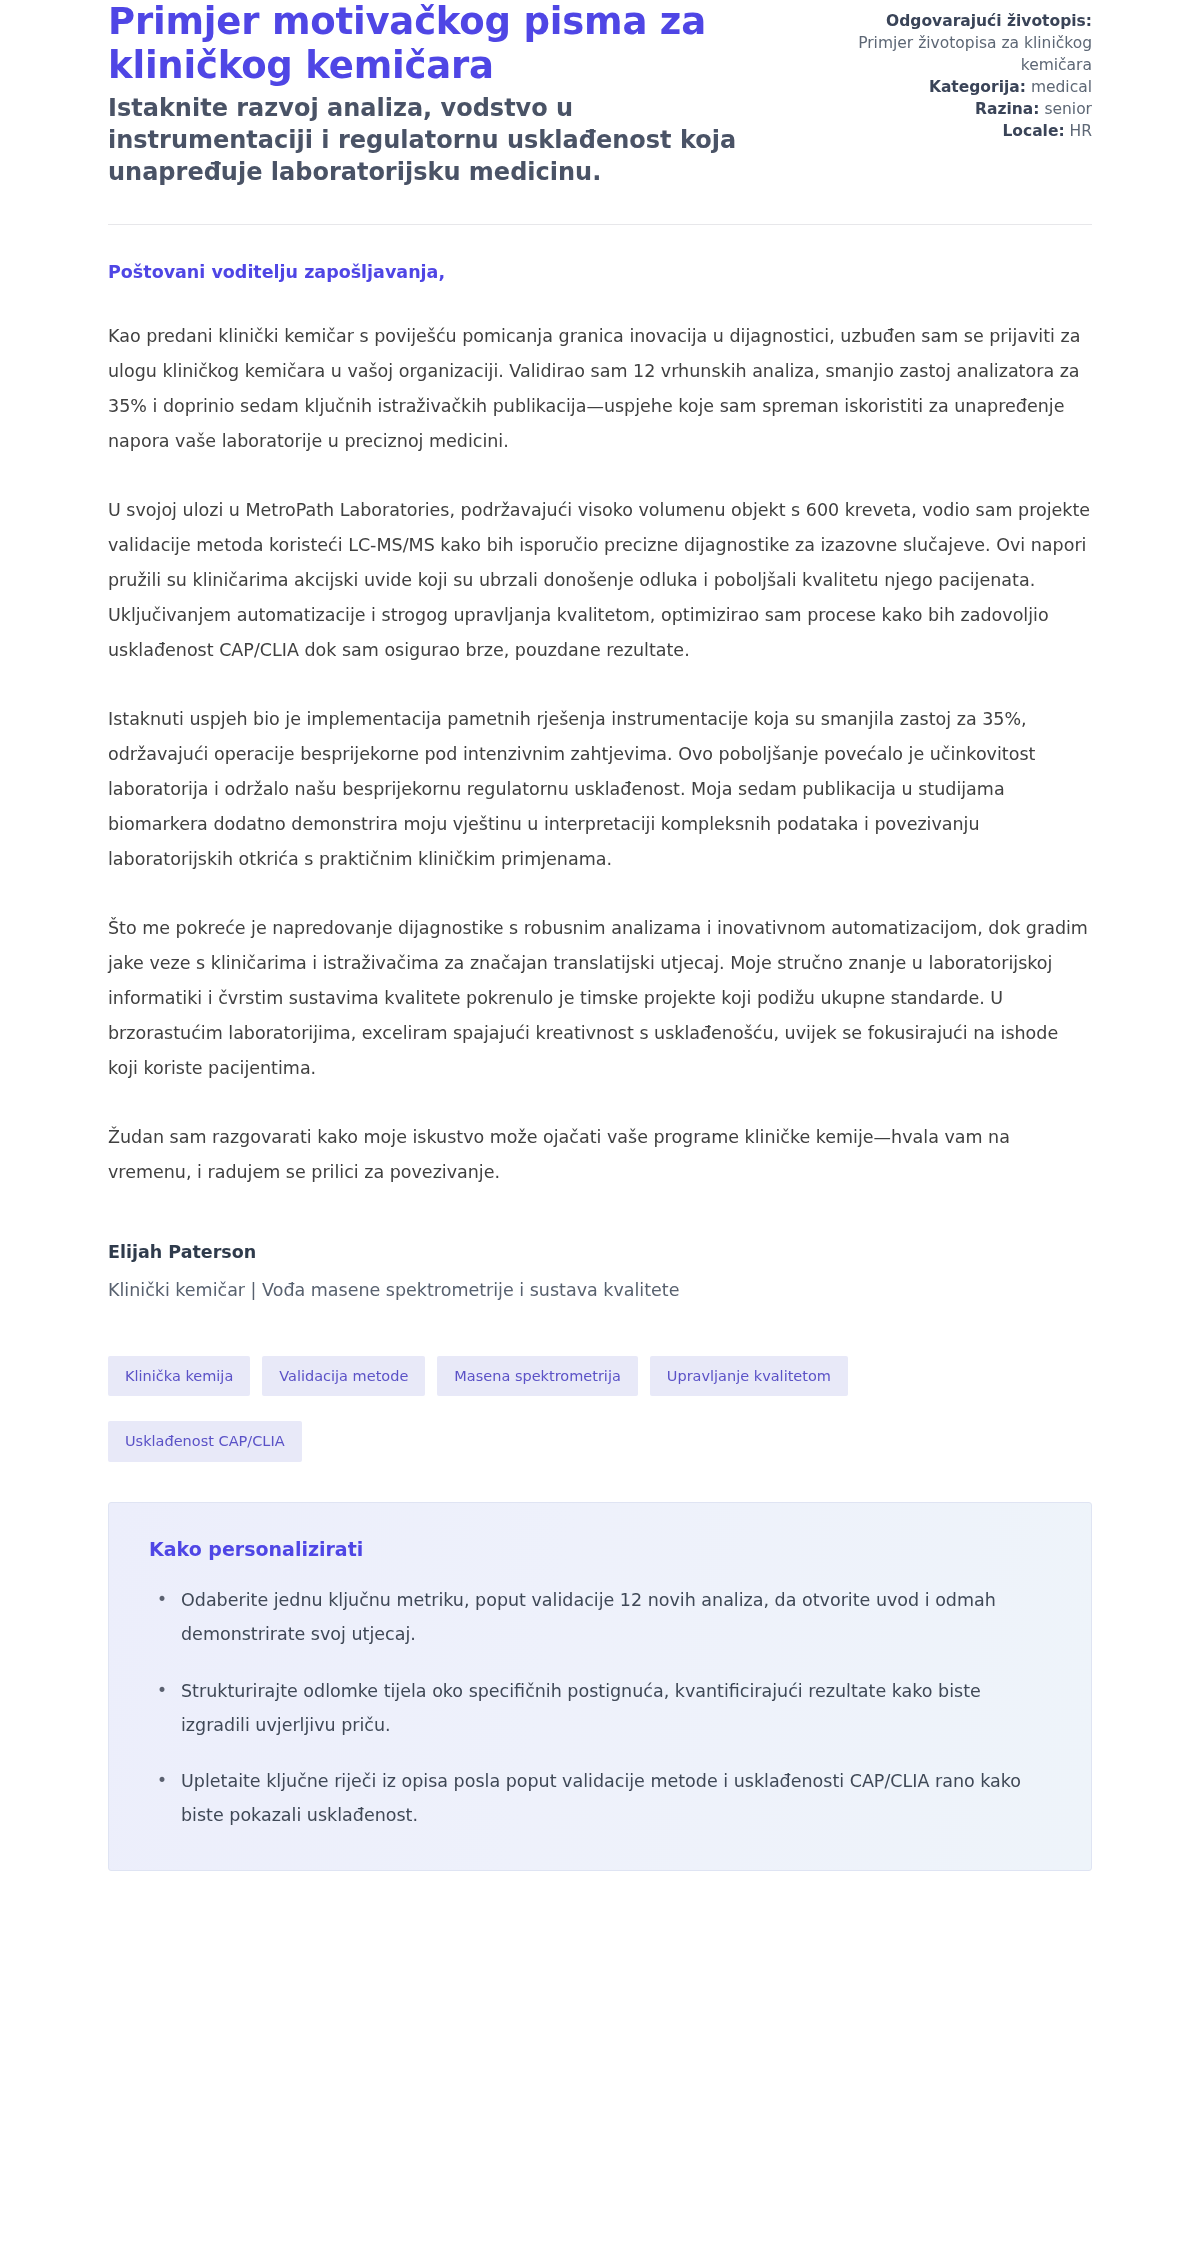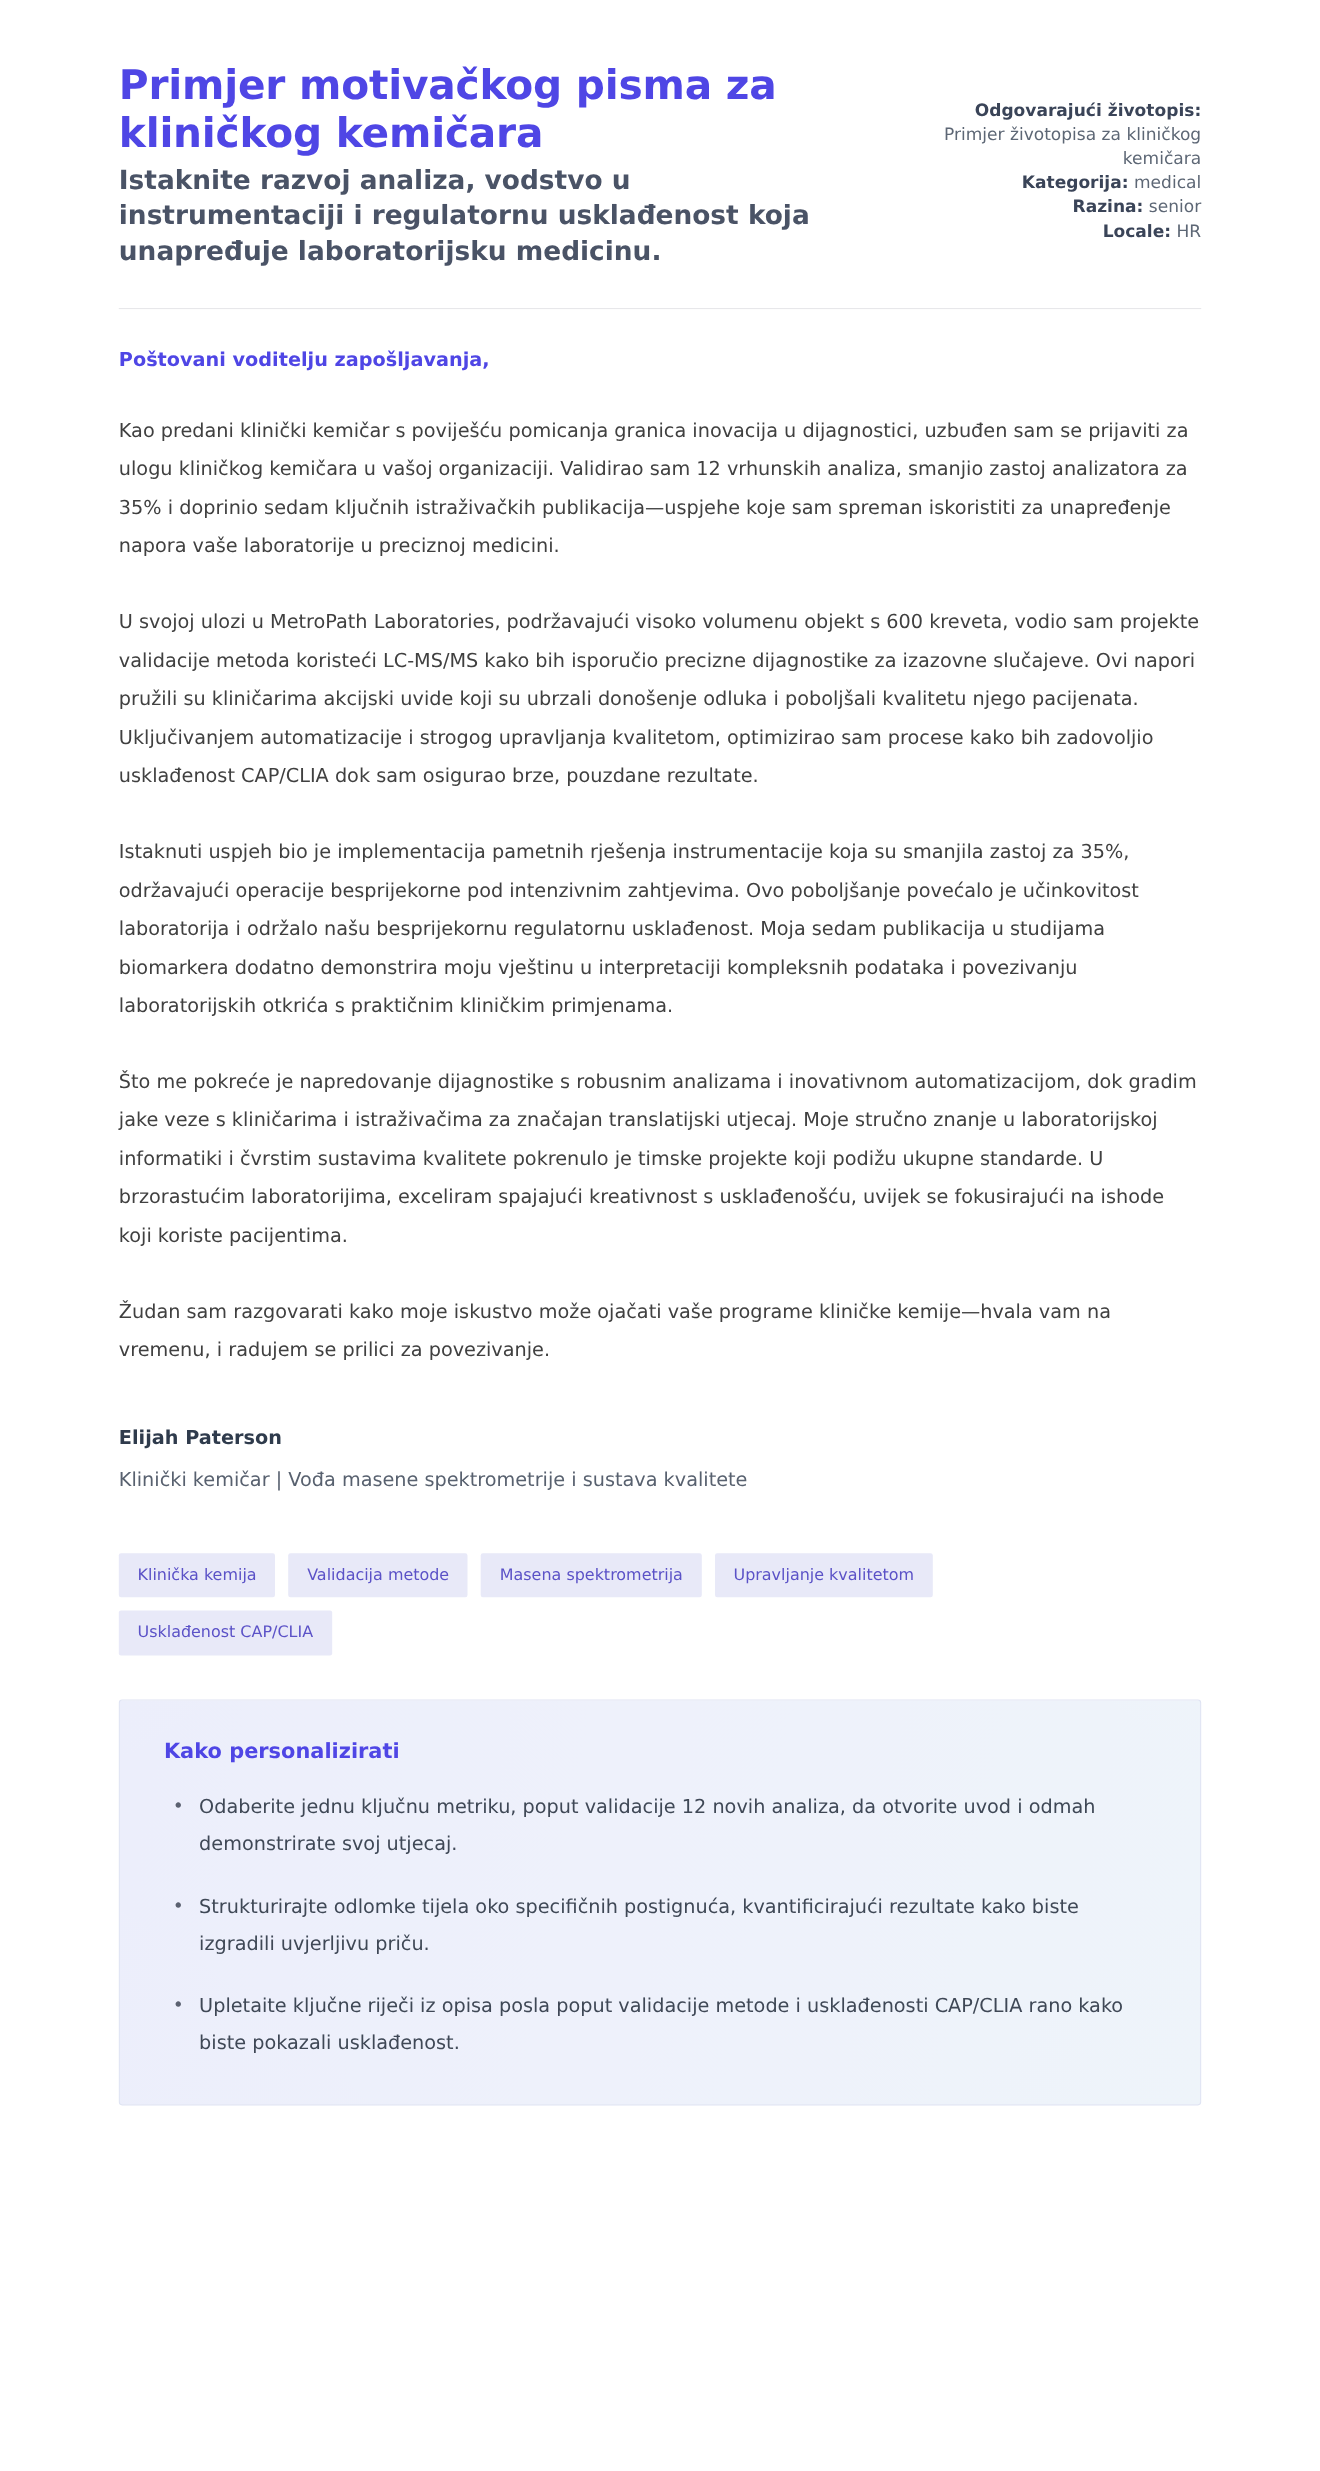--- a/index.html
+++ b/index.html
@@ -18,23 +18,22 @@
 
   .page {
     width: 1200px;
     box-sizing: border-box;
     padding: 0 108px;
   }
 
   
   .doc-header {
     display: flex;
-    align-items: center;
+    align-items: flex-start;
     justify-content: space-between;
-    padding-top: 56px;
     gap: 40px;
   }
   .header-left {
     flex: 1 1 auto;
     max-width: 660px;
   }
   .doc-title {
     margin: 0;
     font-size: 37px;
     line-height: 1.18;
@@ -113,21 +112,21 @@
     line-height: 1.6;
   }
 
   
   .tag-list {
     margin: 52px 0 0 0;
     padding: 0;
     list-style: none;
     display: flex;
     flex-wrap: wrap;
-    gap: 12px 12px;
+    gap: 25px 12px;
     max-width: 860px;
   }
   .tag {
     background: #e8e9f8;
     color: #5b52c7;
     font-size: 14.5px;
     line-height: 1;
     padding: 13px 17px;
     border-radius: 2px;
     white-space: nowrap;

